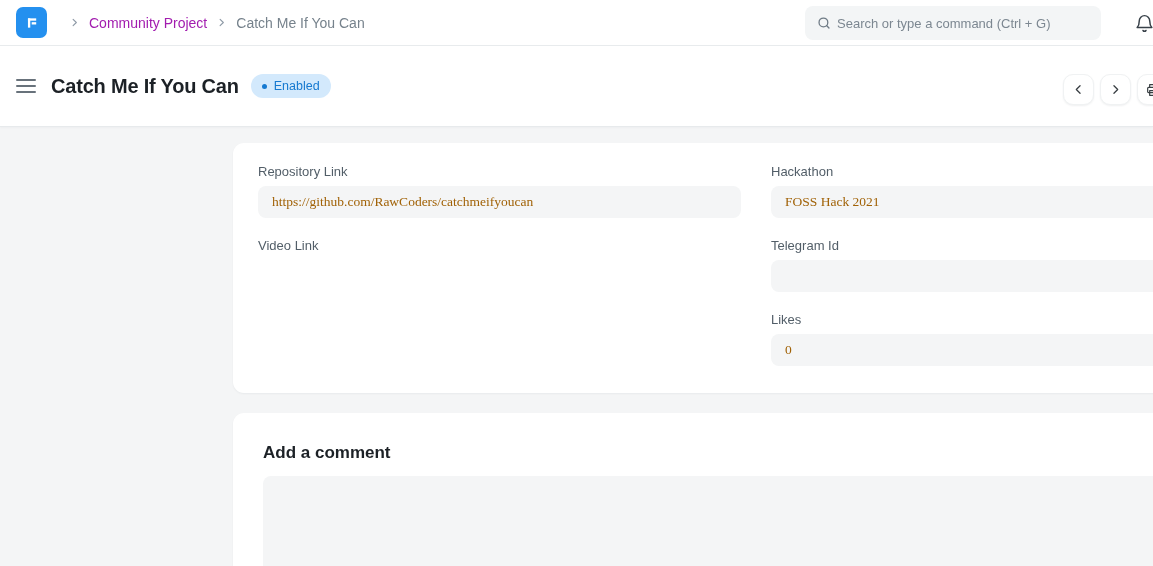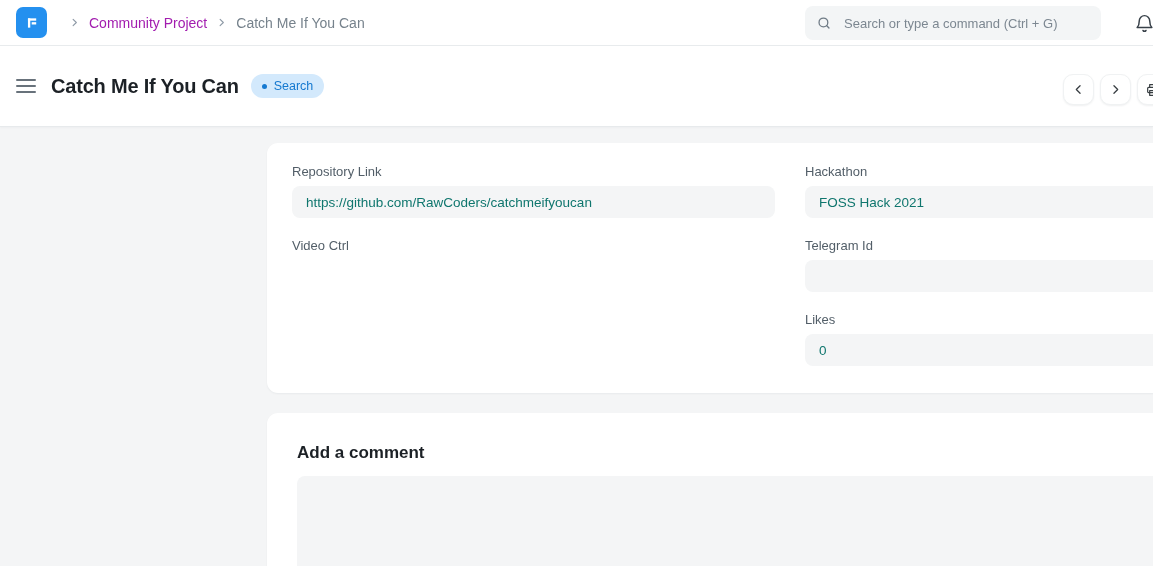--- a/index.html
+++ b/index.html
@@ -36,21 +36,21 @@
   .crumb.parent { color:#a21caf; }
   .crumb.current { color:#76828c; }
 
   .search-bar {
     position:absolute;
     left:805px; top:6px;
     width:296px; height:34px;
     background:#f3f5f6;
     border-radius:8px;
     display:flex; align-items:center;
-    padding:0 12px; gap:13px;
+    padding:0 12px; gap:6px;
     cursor:text;
   }
   .search-bar input {
     border:none; outline:none; background:transparent;
     font-family:"Liberation Sans", sans-serif;
     font-size:13px; color:#5f6b76; width:100%;
   }
   .search-bar input::placeholder { color:#7c8791; opacity:1; }
   .bell-btn {
     position:absolute;
@@ -98,21 +98,21 @@
     width:31px; height:31px;
     background:#ffffff;
     border:1px solid #f0f2f3;
     border-radius:10px;
     box-shadow:0 1px 2px rgba(25,39,52,0.07);
     display:flex; align-items:center; justify-content:center;
     cursor:pointer; flex:0 0 auto;
   }
 
   
-  .main { position:relative; height:439px;margin-left:34px; }
+  .main { position:relative; height:439px; }
   .card {
     position:absolute;
     left:233px;
     width:1046px;
     background:#ffffff;
     border-radius:11px;
     box-shadow:0 1px 2px rgba(25,39,52,0.05);
   }
   .details-card { top:16px; height:250px; padding:21px 25px 28px 25px; }
   .form-grid {
@@ -124,22 +124,22 @@
   .field-label {
     display:block;
     font-size:13px; color:#525e68;
     margin-bottom:7px;
   }
   .field-input {
     width:100%; height:32px;
     background:#f4f5f6;
     border:none; border-radius:8px; outline:none;
     padding:0 14px;
-    font-family:Liberation Sans, sans-serif;
-    font-size:13.5px; color:#0f766e;
+    font-family:Liberation Serif, serif;
+    font-size:13.5px; color:#a16207;
   }
 
   .comments-card { top:286px; height:340px; padding:30px; }
   .comments-heading { font-size:17px; font-weight:bold; color:#1c2126; }
   .comment-input {
     display:block;
     margin-top:13px;
     width:986px; height:250px;
     background:#f4f5f6;
     border:none; border-radius:8px; outline:none;
@@ -198,21 +198,21 @@
   <button class="sidebar-toggle">
     <span></span>
     <span></span>
     <span></span>
   </button>
 
   <h1 class="page-title">Catch Me If You Can</h1>
 
   <span class="status-badge">
     <span class="dot"></span>
-    <span>Search</span>
+    <span>Enabled</span>
   </span>
 
   <div class="head-actions">
     <button class="icon-btn">
       <svg width="15" height="15" viewBox="0 0 24 24" fill="none" stroke="#383e42" stroke-width="2" stroke-linecap="round" stroke-linejoin="round">
           <polyline points="14.5 6 8.5 12 14.5 18"></polyline>
         </svg>
     </button>
     <button class="icon-btn">
       <svg width="15" height="15" viewBox="0 0 24 24" fill="none" stroke="#383e42" stroke-width="2" stroke-linecap="round" stroke-linejoin="round">
@@ -233,21 +233,21 @@
 
   <div class="card details-card">
     <div class="form-grid">
 
       <div class="form-column">
         <div class="field">
           <label class="field-label">Repository Link</label>
           <input class="field-input" type="text" value="https://github.com/RawCoders/catchmeifyoucan" style="">
         </div>
         <div class="field">
-          <label class="field-label">Video Ctrl</label>
+          <label class="field-label">Video Link</label>
         </div>
       </div>
 
       <div class="form-column">
         <div class="field">
           <label class="field-label">Hackathon</label>
           <input class="field-input" type="text" value="FOSS Hack 2021" style="">
         </div>
         <div class="field">
           <label class="field-label">Telegram Id</label>

